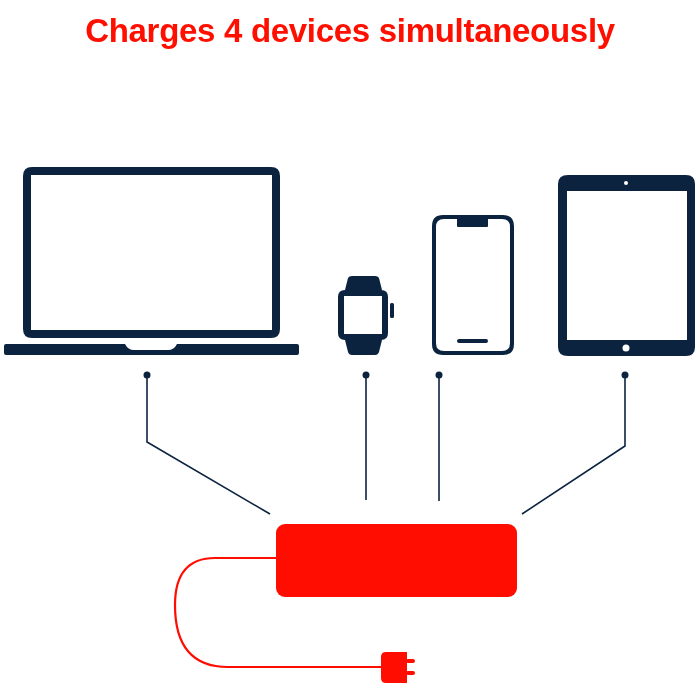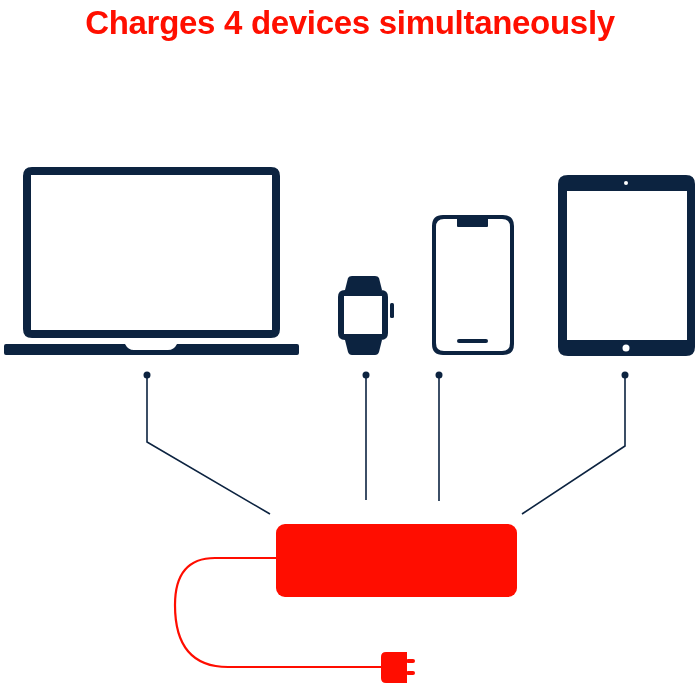--- a/index.html
+++ b/index.html
@@ -1,18 +1,18 @@
 <!DOCTYPE html>
 <html><head>
   <meta charset="utf-8">
   <style>
     html, body { margin: 0; padding: 0; background: #ffffff; }
     body { width: 700px; height: 700px; position: relative; overflow: hidden; font-family: "Liberation Sans", sans-serif; }
     .title {
-      position: absolute; left: 0; top: 4px; width: 700px; text-align: center;
+      position: absolute; left: 0; top: 12px; width: 700px; text-align: center;
       font-family: "Liberation Sans", sans-serif; font-weight: 700; font-size: 33px;
       letter-spacing: -0.3px; color: #ff0f00;
     }
     svg.diagram { position: absolute; left: 0; top: 0; }
   </style>
 </head>
 <body>
 
 <div class="title">Charges 4 devices simultaneously</div>
 

